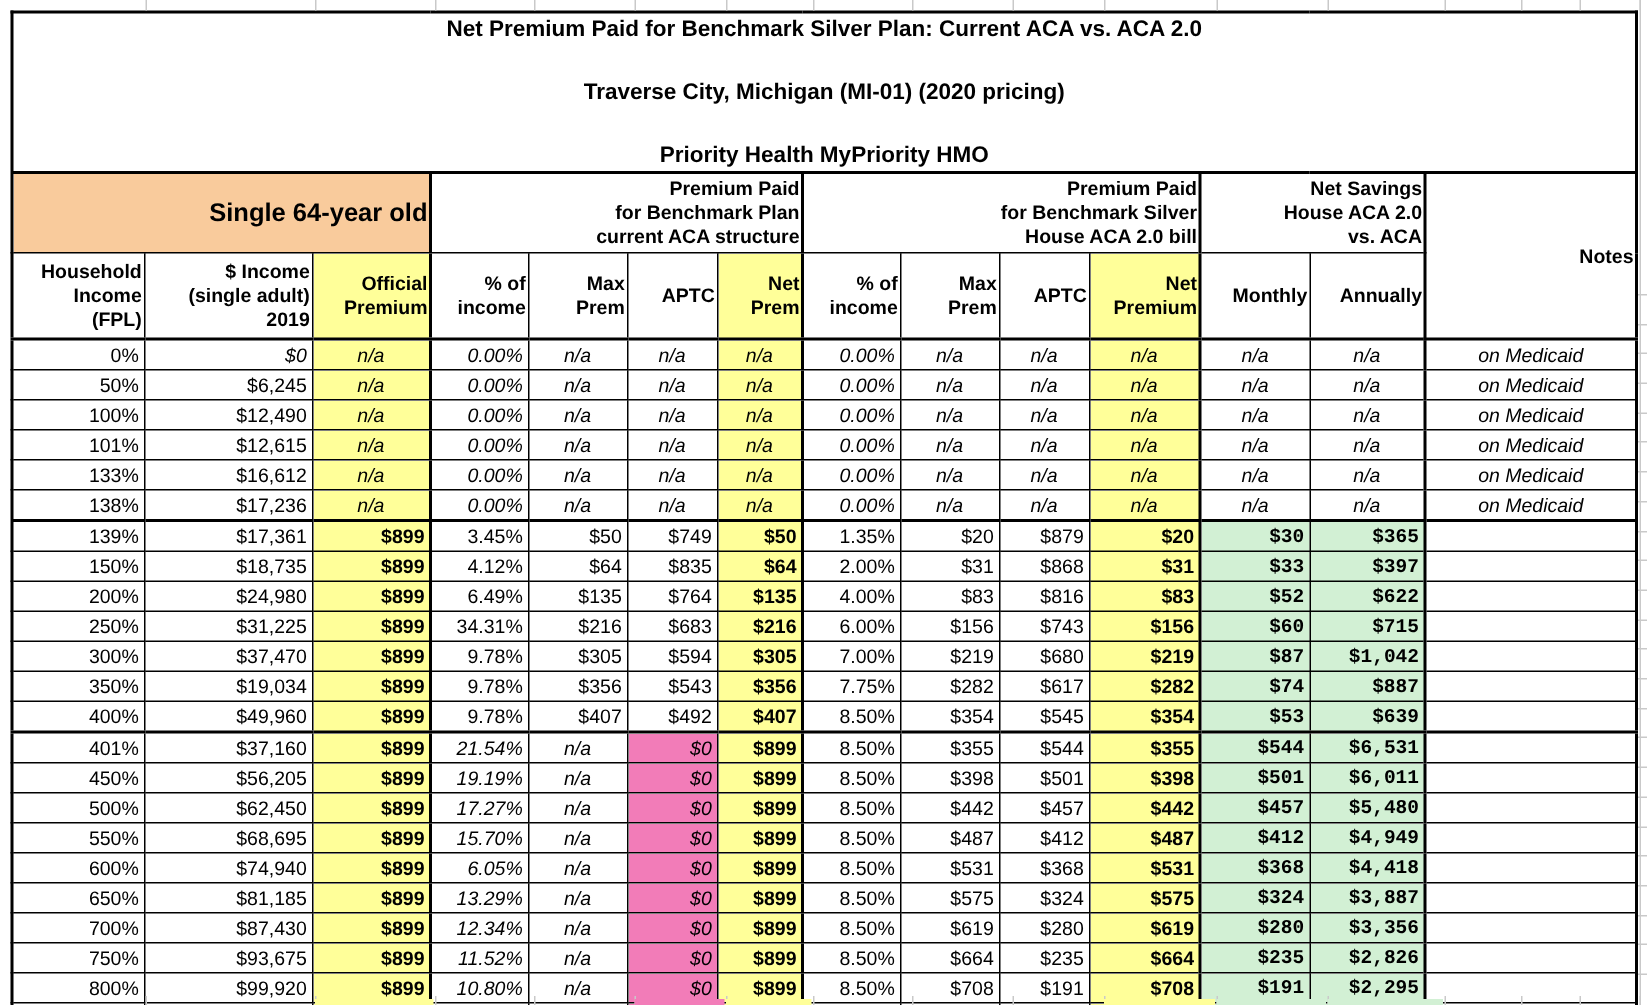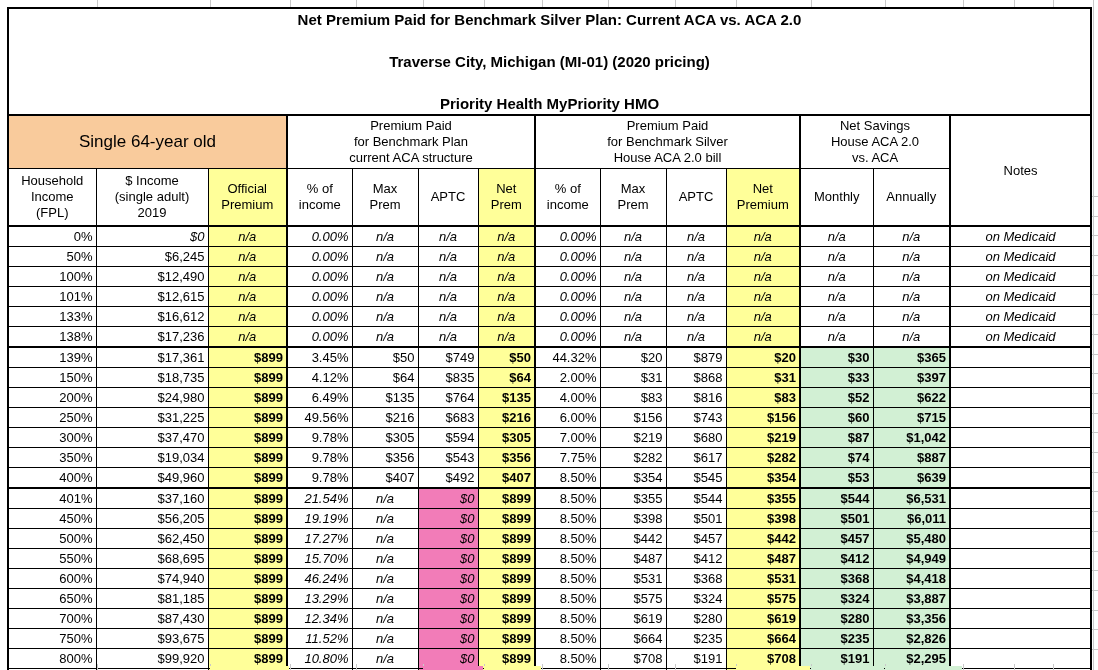--- a/index.html
+++ b/index.html
@@ -2,32 +2,32 @@
 <html style="--yellow: #FFFF99; --pink: #F27CB8; --green: #D2F0D4; --orange: #F9CB9C;"><head>
 <meta charset="utf-8">
 <style>
   html,body{margin:0;padding:0;background:#fff;}
   #stage{position:relative;width:1098px;height:670px;background:#fff;overflow:hidden;
          font-family:"Liberation Sans",sans-serif;}
   table{border-collapse:collapse;table-layout:fixed;position:absolute;left:7px;top:7px;
         border:2px solid #000;background:#fff;}
   td{border:1px solid #000;overflow:hidden;padding:0 3px;font-size:13px;line-height:19px;
      height:19px;white-space:nowrap;color:#000;}
-  td.hdr{white-space:pre-line;text-align:center;font-weight:normal;line-height:16px;padding:0 1px;}
+  td.hdr{white-space:pre-line;text-align:right;font-weight:bold;line-height:16px;padding:0 1px;}
   td.title{white-space:pre-line;text-align:center;font-weight:bold;font-size:15px;
            line-height:21px;height:64px;}
   tr.grp td{height:52px;}
   tr.colhdr td{height:56px;}
   .b{font-weight:bold;}
   .i{font-style:italic;}
   .r{text-align:right;}
   .c{text-align:center;}
   .yellow{background:var(--yellow);}
   .pink{background:var(--pink);}
-  .green{background:var(--green);}
+  .green{background:var(--green);font-family:Liberation Mono, monospace;}
   .orange{background:var(--orange);}
   .bl2{border-left-width:2px;}
   tr.bb2 td{border-bottom-width:2px;}
   td.bb2{border-bottom-width:2px;}
   .gridline{position:absolute;background:#c9c9c9;}
   .sliver{position:absolute;height:4px;bottom:0;}
 </style>
 </head>
 <body>
 
@@ -193,21 +193,21 @@
           <td class="bl2 i i c">on Medicaid</td>
         </tr>
         <tr>
           <td class="r">139%</td>
           <td class="r">$17,361</td>
           <td class="yellow b r">$899</td>
           <td class="bl2 r">3.45%</td>
           <td class="r">$50</td>
           <td class="r">$749</td>
           <td class="yellow b r">$50</td>
-          <td class="bl2 r">44.32%</td>
+          <td class="bl2 r">1.35%</td>
           <td class="r">$20</td>
           <td class="r">$879</td>
           <td class="yellow b r">$20</td>
           <td class="bl2 green b r">$30</td>
           <td class="green b r">$365</td>
           <td class="bl2 c"></td>
         </tr>
         <tr>
           <td class="r">150%</td>
           <td class="r">$18,735</td>
@@ -237,21 +237,21 @@
           <td class="r">$816</td>
           <td class="yellow b r">$83</td>
           <td class="bl2 green b r">$52</td>
           <td class="green b r">$622</td>
           <td class="bl2 c"></td>
         </tr>
         <tr>
           <td class="r">250%</td>
           <td class="r">$31,225</td>
           <td class="yellow b r">$899</td>
-          <td class="bl2 r">49.56%</td>
+          <td class="bl2 r">34.31%</td>
           <td class="r">$216</td>
           <td class="r">$683</td>
           <td class="yellow b r">$216</td>
           <td class="bl2 r">6.00%</td>
           <td class="r">$156</td>
           <td class="r">$743</td>
           <td class="yellow b r">$156</td>
           <td class="bl2 green b r">$60</td>
           <td class="green b r">$715</td>
           <td class="bl2 c"></td>
@@ -365,21 +365,21 @@
           <td class="r">$412</td>
           <td class="yellow b r">$487</td>
           <td class="bl2 green b r">$412</td>
           <td class="green b r">$4,949</td>
           <td class="bl2 c"></td>
         </tr>
         <tr>
           <td class="r">600%</td>
           <td class="r">$74,940</td>
           <td class="yellow b r">$899</td>
-          <td class="bl2 i r">46.24%</td>
+          <td class="bl2 i r">6.05%</td>
           <td class="i c">n/a</td>
           <td class="pink i r">$0</td>
           <td class="yellow b r">$899</td>
           <td class="bl2 r">8.50%</td>
           <td class="r">$531</td>
           <td class="r">$368</td>
           <td class="yellow b r">$531</td>
           <td class="bl2 green b r">$368</td>
           <td class="green b r">$4,418</td>
           <td class="bl2 c"></td>

